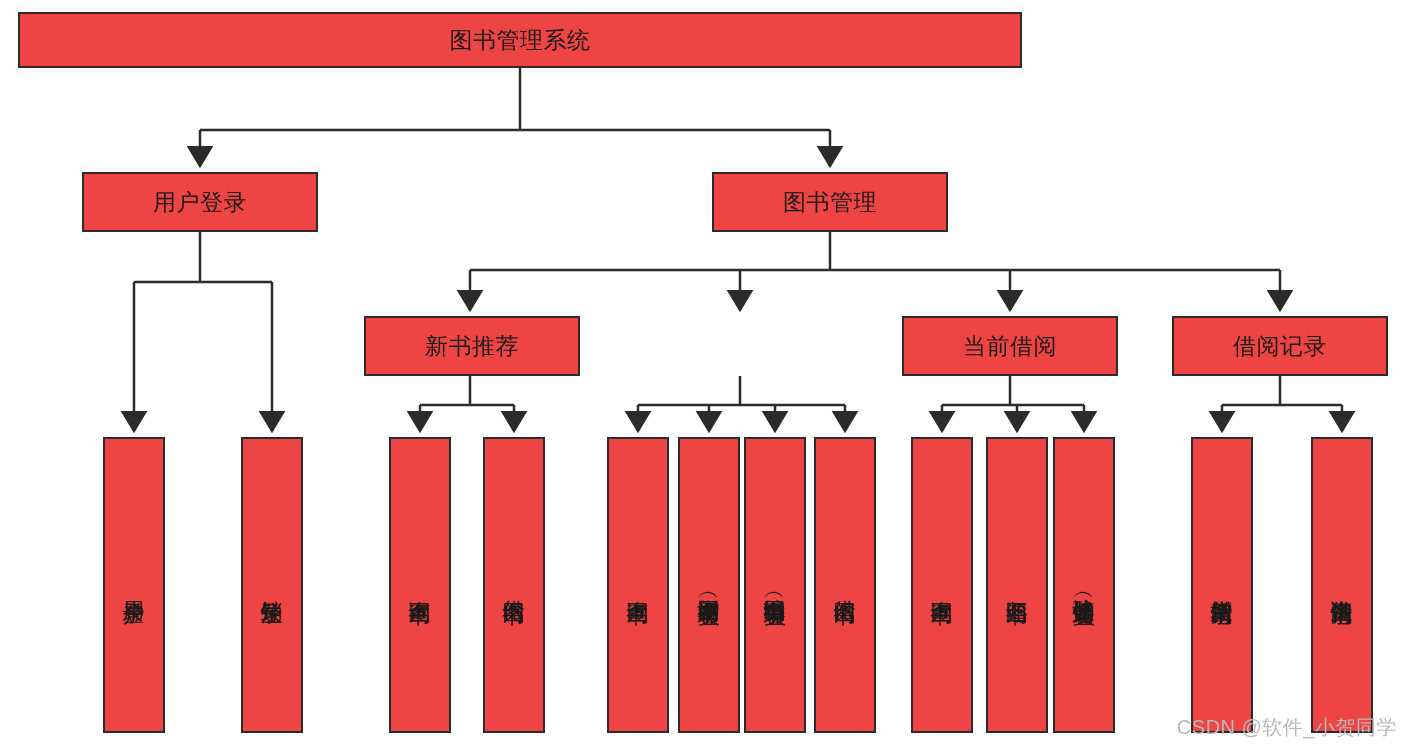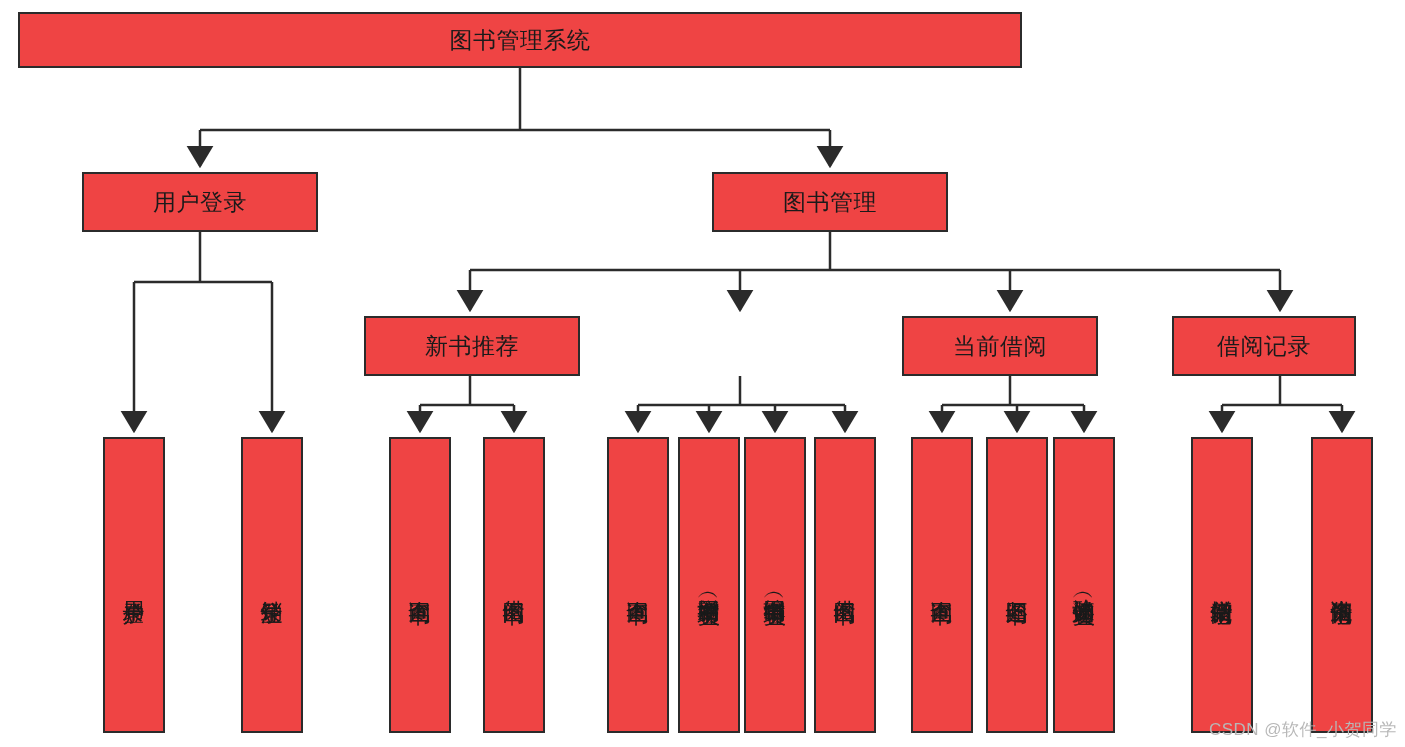--- a/index.html
+++ b/index.html
@@ -48,21 +48,21 @@
     font-size: 22px;
     line-height: 1.32;
     letter-spacing: 1px;
     white-space: nowrap;
     text-align: center;
   }
   .watermark {
     position: absolute;
     right: 8px;
     bottom: 6px;
-    font-size: 17px;
+    font-size: 20px;
     color: #b8b8b8;
     letter-spacing: 0.5px;
     white-space: nowrap;
     pointer-events: none;
   }
 </style>
 </head>
 <body>
 
 <div id="canvas">
@@ -125,24 +125,24 @@
   <div class="node horiz" id="n-l2-0" style="left: 82px; top: 172px; width: 236px; height: 60px;">
     <span>用户登录</span>
   </div>
   <div class="node horiz" id="n-l2-1" style="left: 712px; top: 172px; width: 236px; height: 60px;">
     <span>图书管理</span>
   </div>
 
   <div class="node horiz" id="n-l3-0" style="left: 364px; top: 316px; width: 216px; height: 60px;">
     <span>新书推荐</span>
   </div>
-  <div class="node horiz" id="n-l3-2" style="left: 902px; top: 316px; width: 196px; height: 60px;">
+  <div class="node horiz" id="n-l3-2" style="left: 902px; top: 316px; width: 216px; height: 60px;">
     <span>当前借阅</span>
   </div>
-  <div class="node horiz" id="n-l3-3" style="left: 1172px; top: 316px; width: 184px; height: 60px;">
+  <div class="node horiz" id="n-l3-3" style="left: 1172px; top: 316px; width: 216px; height: 60px;">
     <span>借阅记录</span>
   </div>
 
   <div class="node vert" id="n-leaf-0" style="left: 103px; top: 437px; width: 62px; height: 296px;">
     <span class="vlabel">用户登录</span>
   </div>
   <div class="node vert" id="n-leaf-1" style="left: 241px; top: 437px; width: 62px; height: 296px;">
     <span class="vlabel">注销登录</span>
   </div>
   <div class="node vert" id="n-leaf-2" style="left: 389px; top: 437px; width: 62px; height: 296px;">

